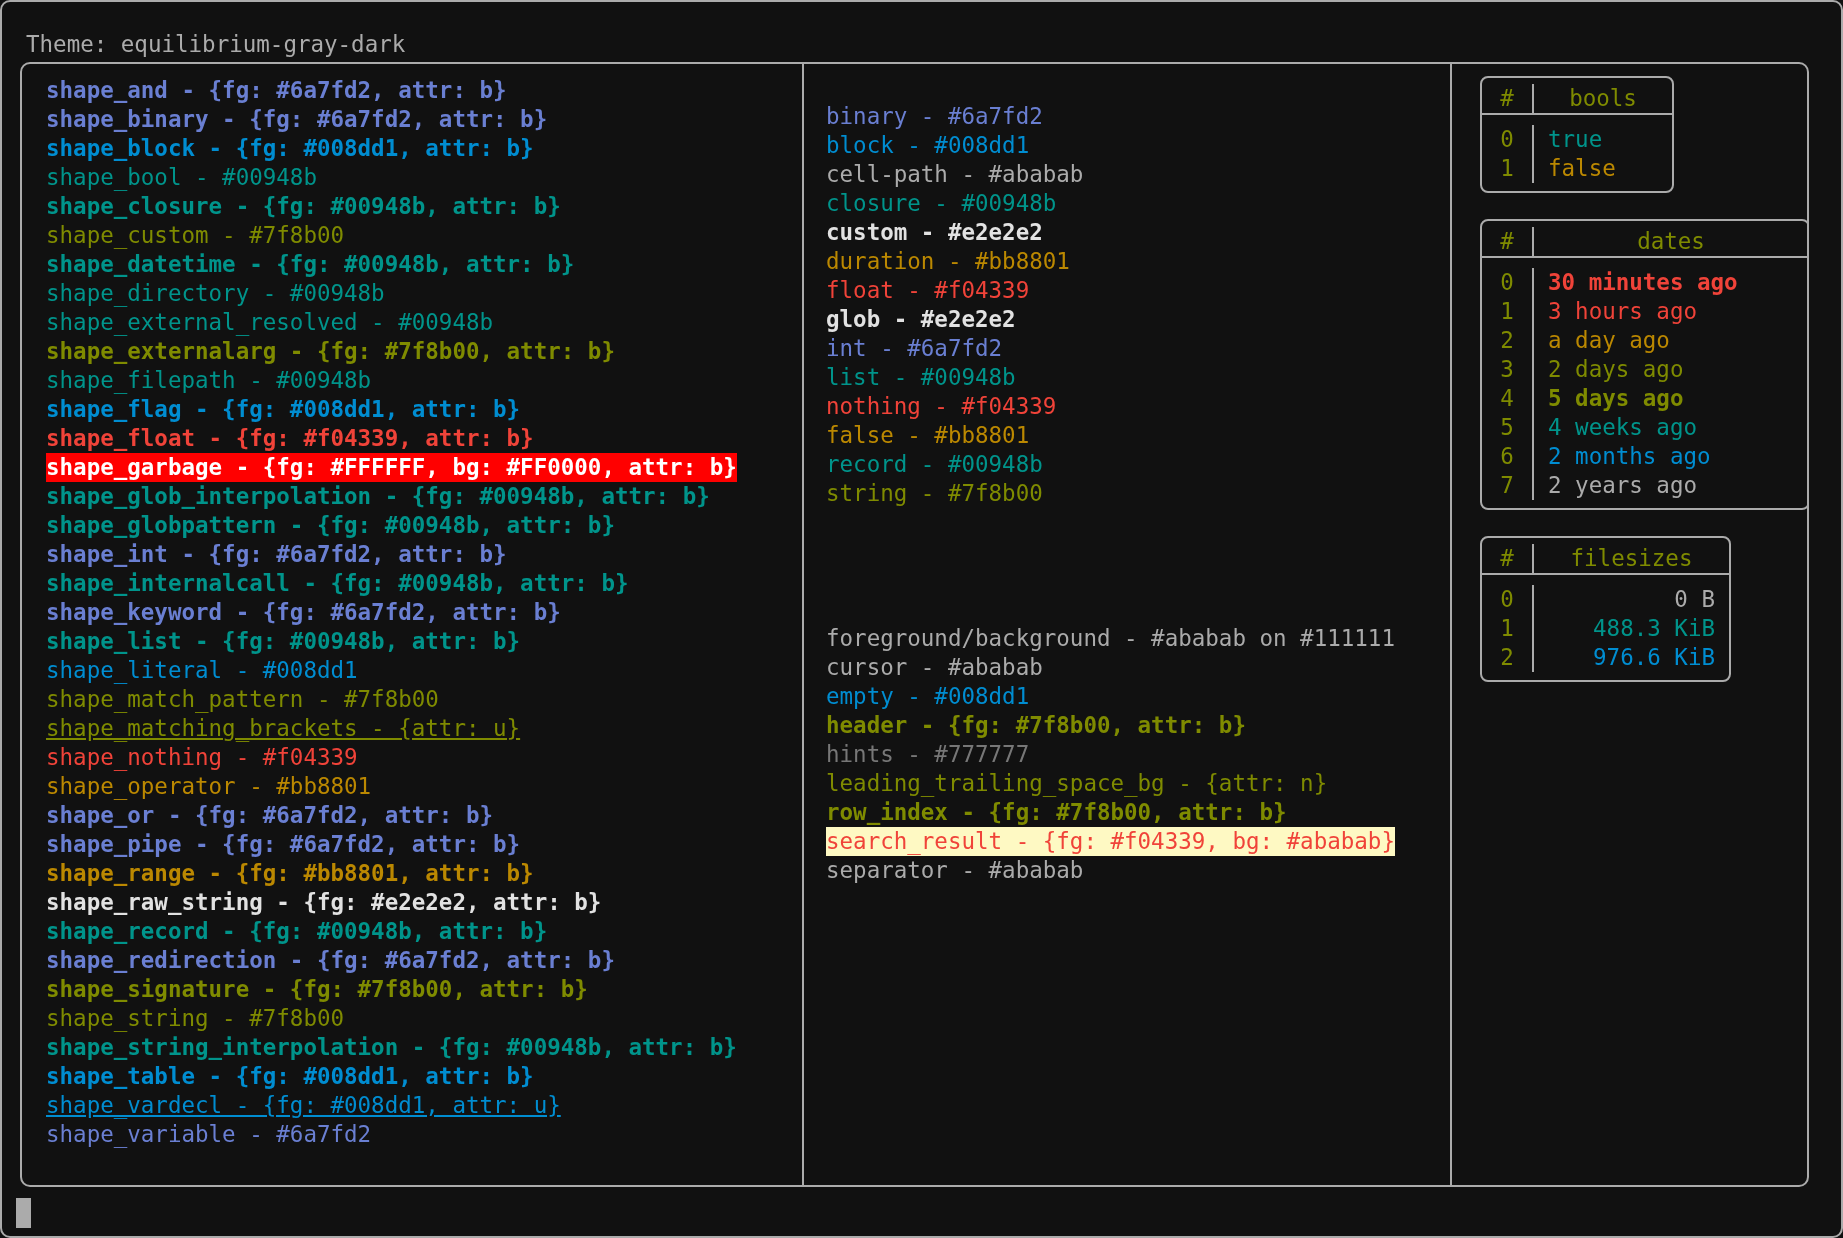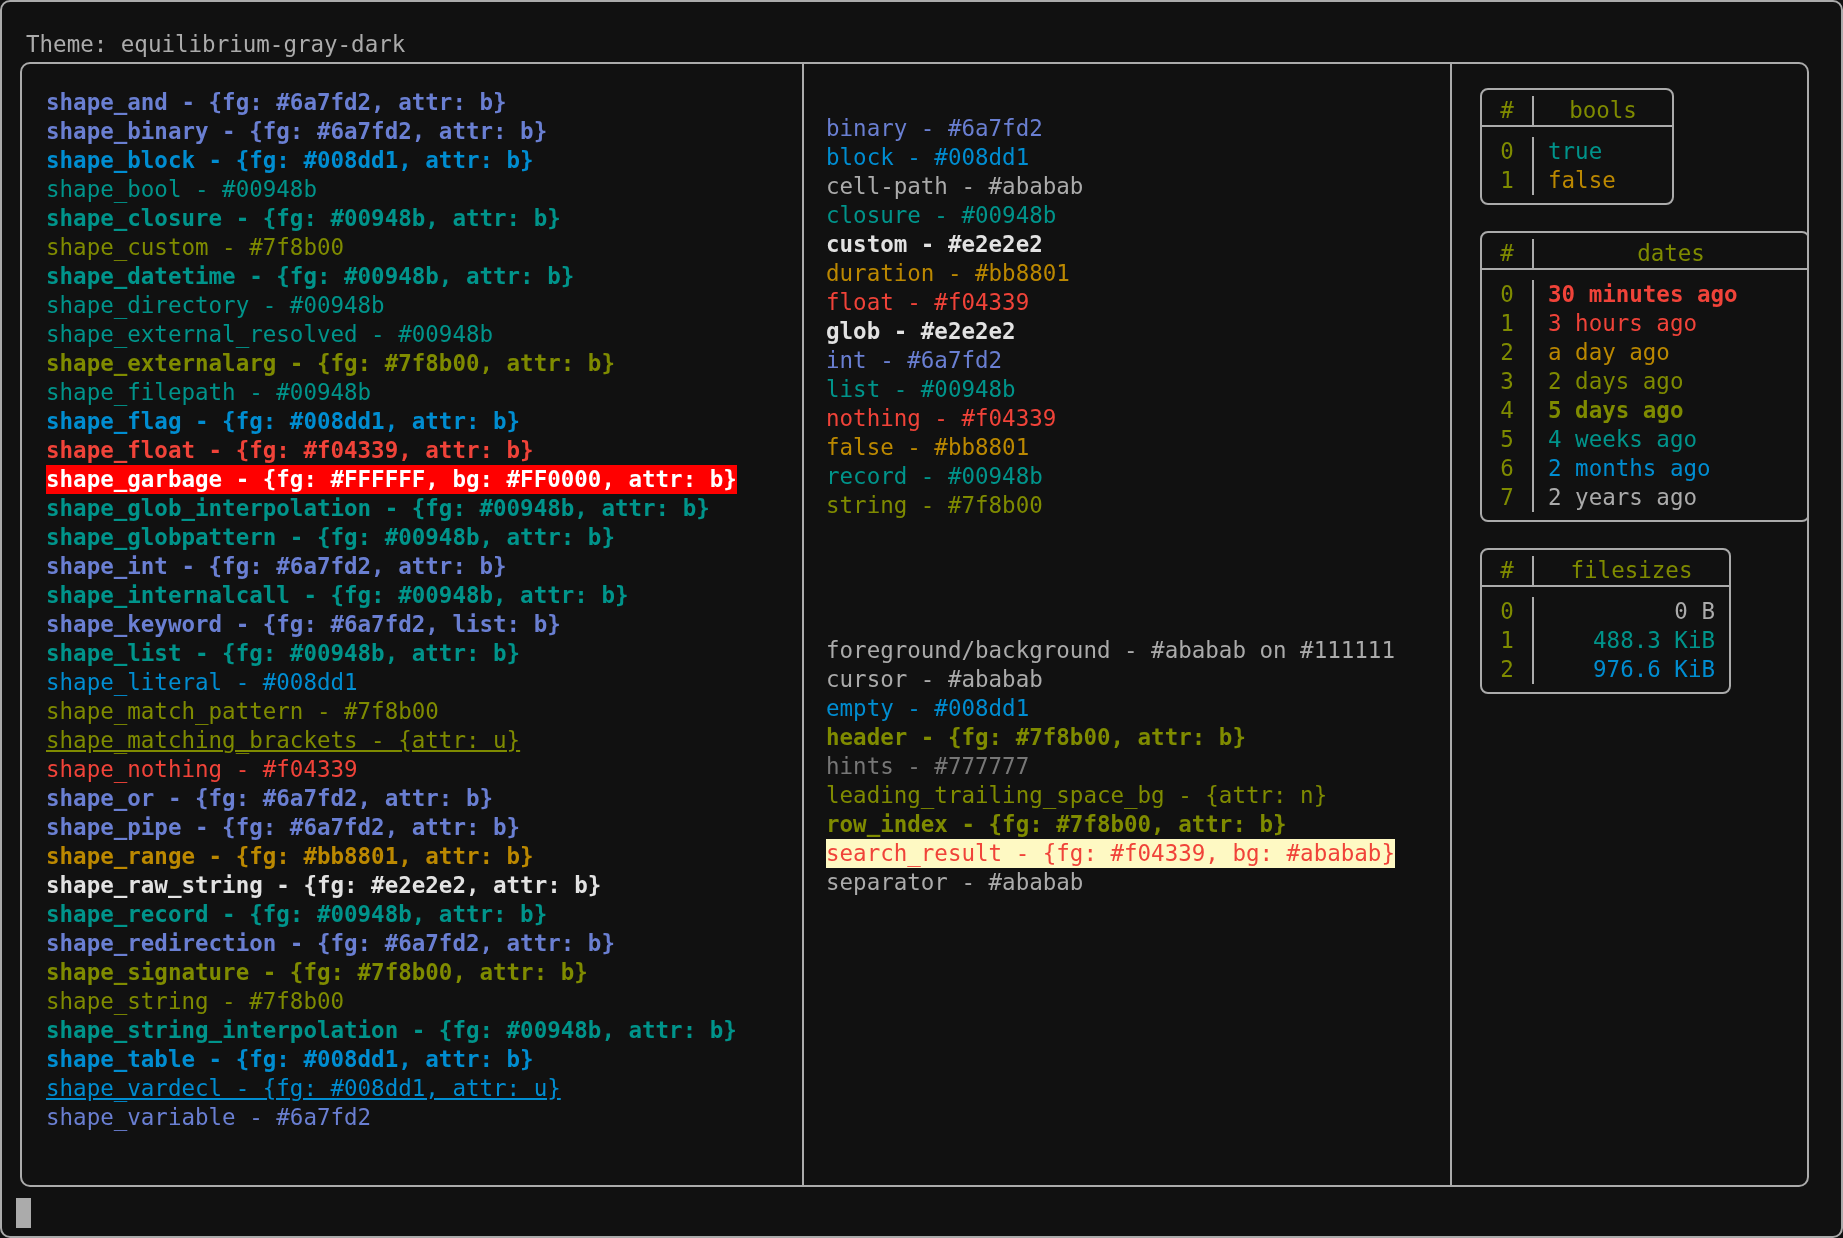--- a/index.html
+++ b/index.html
@@ -63,21 +63,21 @@
     width:2px;
     background:var(--border);
   }
   #divider-1{ left:780px; }
   #divider-2{ left:1428px; }
 
   
   .column{
     position:absolute;
     top:0;
-    padding-top:24px;
+    padding-top:12px;
     overflow:hidden;
   }
   #col-shapes{ left:0px; width:780px; padding-left:24px; }
   #col-types{ left:782px;  width:646px; padding-left:22px;margin-top:26px; }
   #col-tables{ left:1430px; width:357px; padding-left:28px; }
 
   .line{
     white-space:pre;
     height:29px;
     line-height:29px;
@@ -193,26 +193,27 @@
         <div class="line c-teal">shape_external_resolved - #00948b</div>
         <div class="line c-olive b">shape_externalarg - {fg: #7f8b00, attr: b}</div>
         <div class="line c-teal">shape_filepath - #00948b</div>
         <div class="line c-cyan b">shape_flag - {fg: #008dd1, attr: b}</div>
         <div class="line c-red b">shape_float - {fg: #f04339, attr: b}</div>
         <div class="line hl-garbage b">shape_garbage - {fg: #FFFFFF, bg: #FF0000, attr: b}</div>
         <div class="line c-teal b">shape_glob_interpolation - {fg: #00948b, attr: b}</div>
         <div class="line c-teal b">shape_globpattern - {fg: #00948b, attr: b}</div>
         <div class="line c-blue b">shape_int - {fg: #6a7fd2, attr: b}</div>
         <div class="line c-teal b">shape_internalcall - {fg: #00948b, attr: b}</div>
-        <div class="line c-blue b">shape_keyword - {fg: #6a7fd2, list: b}</div>
+        <div class="line c-blue b">shape_keyword - {fg: #6a7fd2, attr: b}</div>
         <div class="line c-teal b">shape_list - {fg: #00948b, attr: b}</div>
         <div class="line c-cyan">shape_literal - #008dd1</div>
         <div class="line c-olive">shape_match_pattern - #7f8b00</div>
         <div class="line c-olive u">shape_matching_brackets - {attr: u}</div>
         <div class="line c-red">shape_nothing - #f04339</div>
+        <div class="line c-orange">shape_operator - #bb8801</div>
         <div class="line c-blue b">shape_or - {fg: #6a7fd2, attr: b}</div>
         <div class="line c-blue b">shape_pipe - {fg: #6a7fd2, attr: b}</div>
         <div class="line c-orange b">shape_range - {fg: #bb8801, attr: b}</div>
         <div class="line c-white b">shape_raw_string - {fg: #e2e2e2, attr: b}</div>
         <div class="line c-teal b">shape_record - {fg: #00948b, attr: b}</div>
         <div class="line c-blue b">shape_redirection - {fg: #6a7fd2, attr: b}</div>
         <div class="line c-olive b">shape_signature - {fg: #7f8b00, attr: b}</div>
         <div class="line c-olive">shape_string - #7f8b00</div>
         <div class="line c-teal b">shape_string_interpolation - {fg: #00948b, attr: b}</div>
         <div class="line c-cyan b">shape_table - {fg: #008dd1, attr: b}</div>

